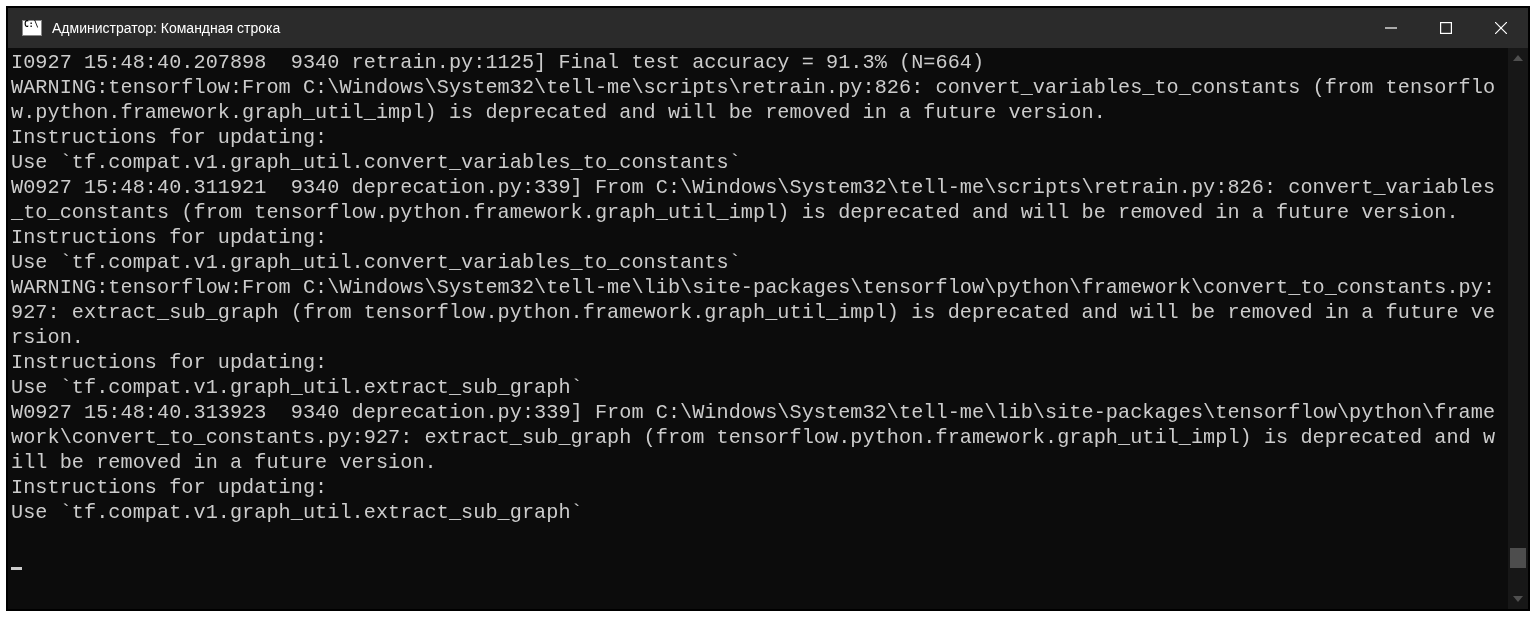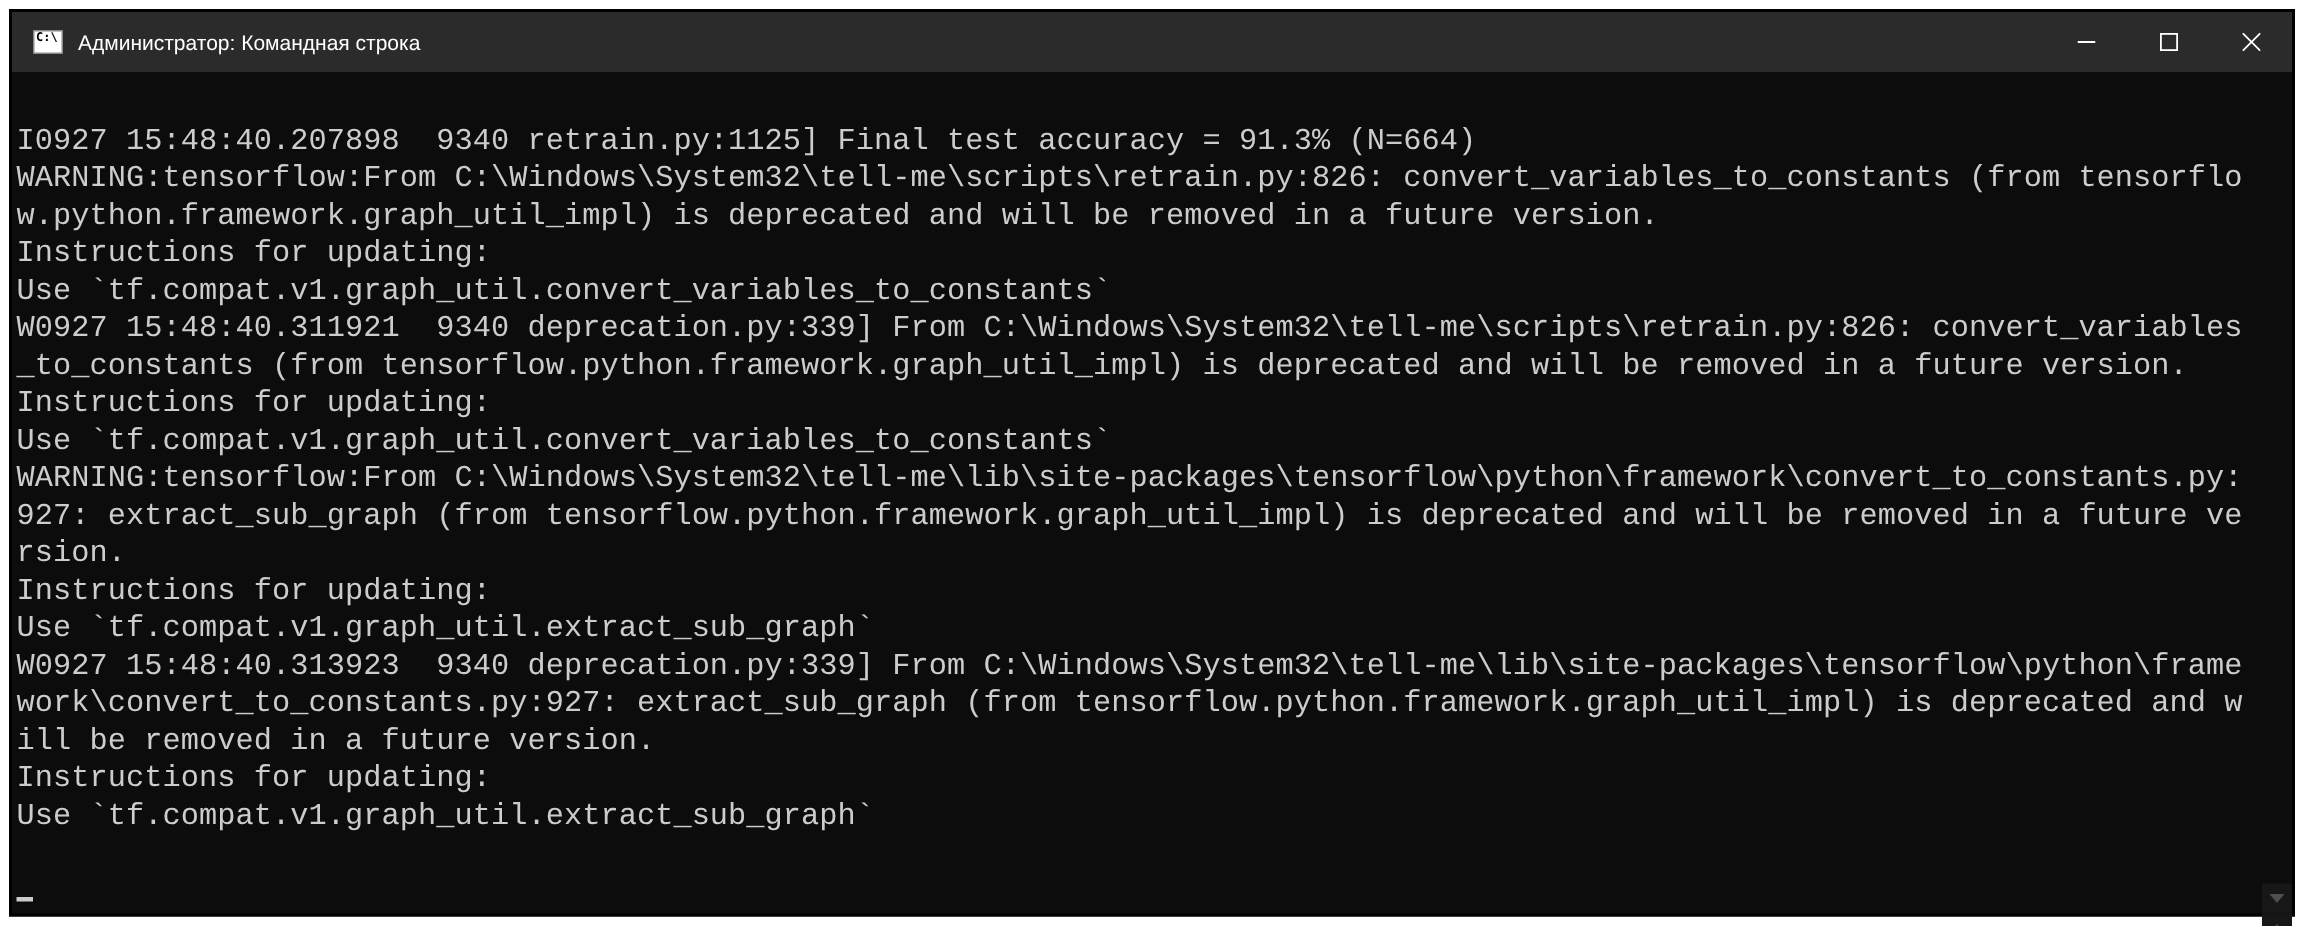--- a/index.html
+++ b/index.html
@@ -70,21 +70,20 @@
     color: #fff;
   }
   .winbtn svg { stroke: #fff; fill: none; }
 
   
   .client {
     flex: 1;
     background: #0c0c0c;
     display: flex;
     min-height: 0;
-    align-items: flex-end;
   }
   .console {
     flex: 1;
     padding: 2px 2px 2px 3px;
     color: #cccccc;
     font-family: Consolas, "Courier New", monospace;
     font-size: 20.2px;
     line-height: 25px;
     letter-spacing: 0.05px;
     white-space: pre-wrap;

